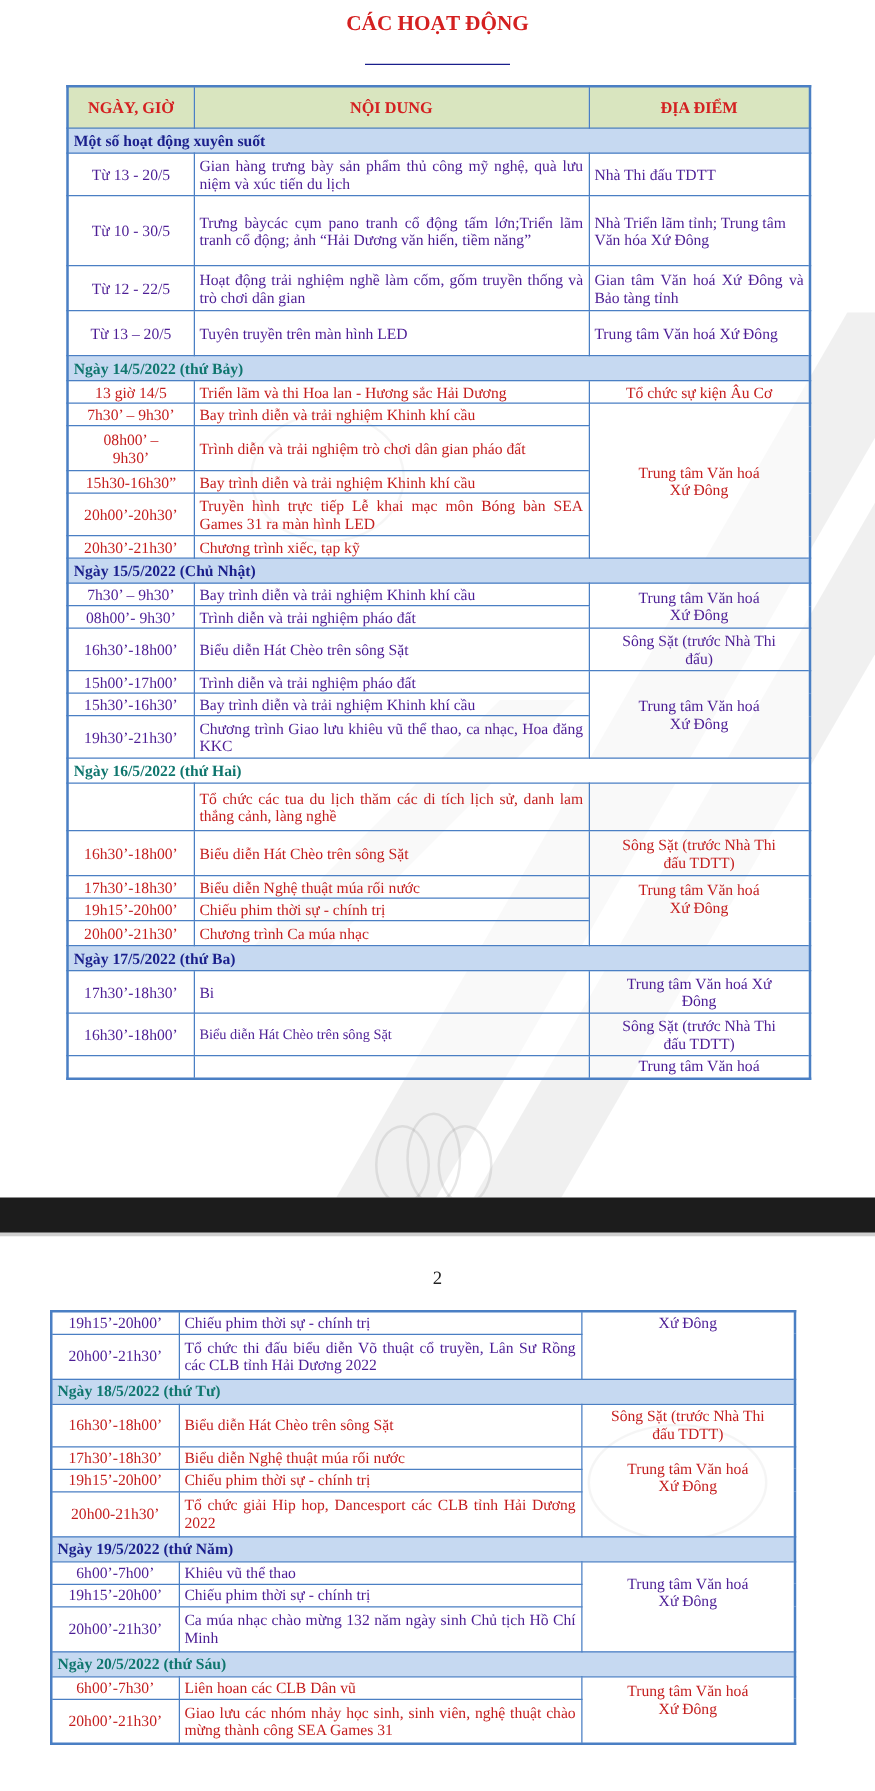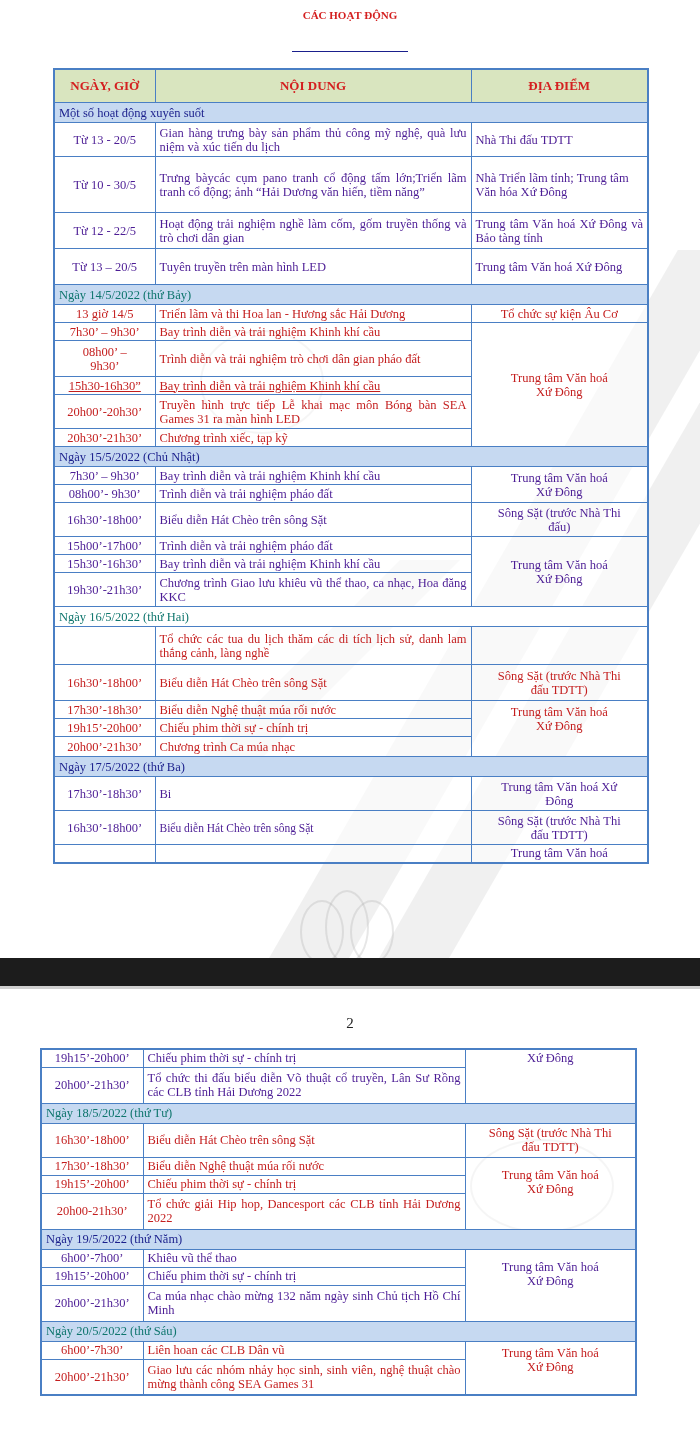--- a/index.html
+++ b/index.html
@@ -6,30 +6,30 @@
   body { width:700px; height:1433px; background:#ffffff; position:relative; overflow:hidden;
          font-family:"Liberation Serif", serif; }
   .page { position:absolute; left:0; width:700px; background:#fff; overflow:hidden; }
   .page1 { top:0; height:958px; }
   .divider { position:absolute; left:0; top:958px; width:700px; height:28px; background:#1c1c1c; border-bottom:3px solid #cfcfcf; }
   .page2 { top:989px; height:444px; }
   .watermark { position:absolute; pointer-events:none; }
   .wm-stripe { position:absolute; background:rgba(170,170,170,0.18); transform:skewX(-30deg); }
   .wm-flower { position:absolute; border:2px solid rgba(170,170,170,0.28); border-radius:50%; }
   .title-main { position:absolute; top:9px; left:0; width:700px; text-align:center; color:#d42020;
-                font-family:"Liberation Serif", serif; font-weight:bold; font-size:11px; }
+                font-family:"Liberation Serif", serif; font-weight:bold; font-size:17px; }
   .title-sub { position:absolute; top:30px; left:0; width:700px; text-align:center; color:#1a1f8c;
                font-family:"Liberation Sans", sans-serif; font-size:16px; }
   .title-line { position:absolute; top:51px; left:292px; width:116px; height:1px; background:#1a1f8c; }
   table.sched { position:absolute; border-collapse:collapse; table-layout:fixed;
                 font-family:"Liberation Serif", serif; font-size:12.5px; line-height:14px; }
   table.sched td { border:1px solid #4a7fc4; padding:1px 4px; vertical-align:middle; background:rgba(255,255,255,0.6); }
   table.sched { border:2px solid #4a7fc4; }
   .hdr td { background:#d9e5bf !important; color:#d42020; font-weight:bold; text-align:center; height:30px; font-size:13px; }
-  .sec td { background:#c6d9f1 !important; font-weight:normal; height:17px; padding:0 4px; }
+  .sec td { background:#c6d9f1 !important; font-weight:bold; height:17px; padding:0 4px; }
   .sec.blue td { color:#1a1f8c; }
   .sec.red td { color:#0f766e; }
   .c-time { text-align:center; }
   .c-place { text-align:center; }
   .just { text-align:justify; }
   .red { color:#c41e1e; }
   .dark { color:#4c1d95; }
   .pagenum { position:absolute; top:26px; left:0; width:700px; text-align:center; font-size:15px; color:#222; }
 </style>
 </head>
@@ -72,21 +72,21 @@
       <td>Nhà Thi đấu TDTT</td>
     </tr>
     <tr class="dark" style="height:56px;">
       <td class="c-time">Từ 10 - 30/5</td>
       <td class="just">Trưng bàycác cụm pano tranh cổ động tấm lớn;Triển lãm tranh cổ động; ảnh “Hải Dương văn hiến, tiềm năng”</td>
       <td>Nhà Triển lãm tỉnh; Trung tâm Văn hóa Xứ Đông</td>
     </tr>
     <tr class="dark" style="height:36px;">
       <td class="c-time">Từ 12 - 22/5</td>
       <td class="just">Hoạt động trải nghiệm nghề làm cốm, gốm truyền thống và trò chơi dân gian</td>
-      <td class="just">Trung tâm Văn hoá Xứ Đông và Bảo tàng tỉnh</td>
+      <td class="just">Gian tâm Văn hoá Xứ Đông và Bảo tàng tỉnh</td>
     </tr>
     <tr class="dark" style="height:36px;">
       <td class="c-time">Từ 13 – 20/5</td>
       <td>Tuyên truyền trên màn hình LED</td>
       <td class="just">Trung tâm Văn hoá Xứ Đông</td>
     </tr>
 
     <tr class="sec red">
           <td colspan="3">Ngày 14/5/2022 (thứ Bảy)</td>
         </tr>
@@ -97,21 +97,21 @@
     </tr>
     <tr class="red" style="height:18px;">
       <td class="c-time">7h30’ – 9h30’</td>
       <td>Bay trình diễn và trải nghiệm Khinh khí cầu</td>
       <td class="c-place" rowspan="5" style="padding:0 30px;">Trung tâm Văn hoá Xứ Đông</td>
     </tr>
     <tr class="red" style="height:36px;">
       <td class="c-time" style="padding:0 16px;">08h00’ – 9h30’</td>
       <td>Trình diễn và trải nghiệm trò chơi dân gian pháo đất</td>
     </tr>
-    <tr class="red" style="height:18px;text-decoration:underline;">
+    <tr class="red" style="height:18px;">
       <td class="c-time">15h30-16h30”</td>
       <td>Bay trình diễn và trải nghiệm Khinh khí cầu</td>
     </tr>
     <tr class="red" style="height:34px;">
       <td class="c-time">20h00’-20h30’</td>
       <td class="just">Truyền hình trực tiếp Lễ khai mạc môn Bóng bàn SEA Games 31 ra màn hình LED</td>
     </tr>
     <tr class="red" style="height:18px;">
       <td class="c-time">20h30’-21h30’</td>
       <td>Chương trình xiếc, tạp kỹ</td>

